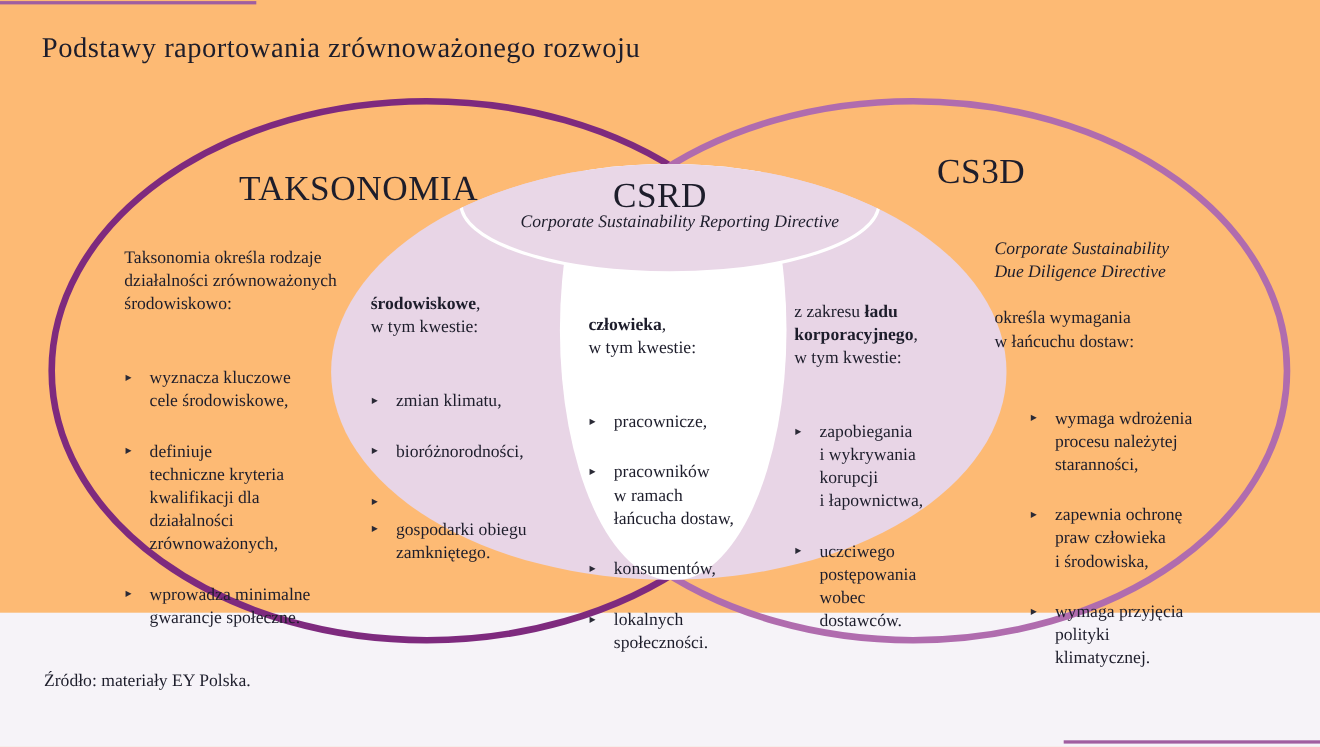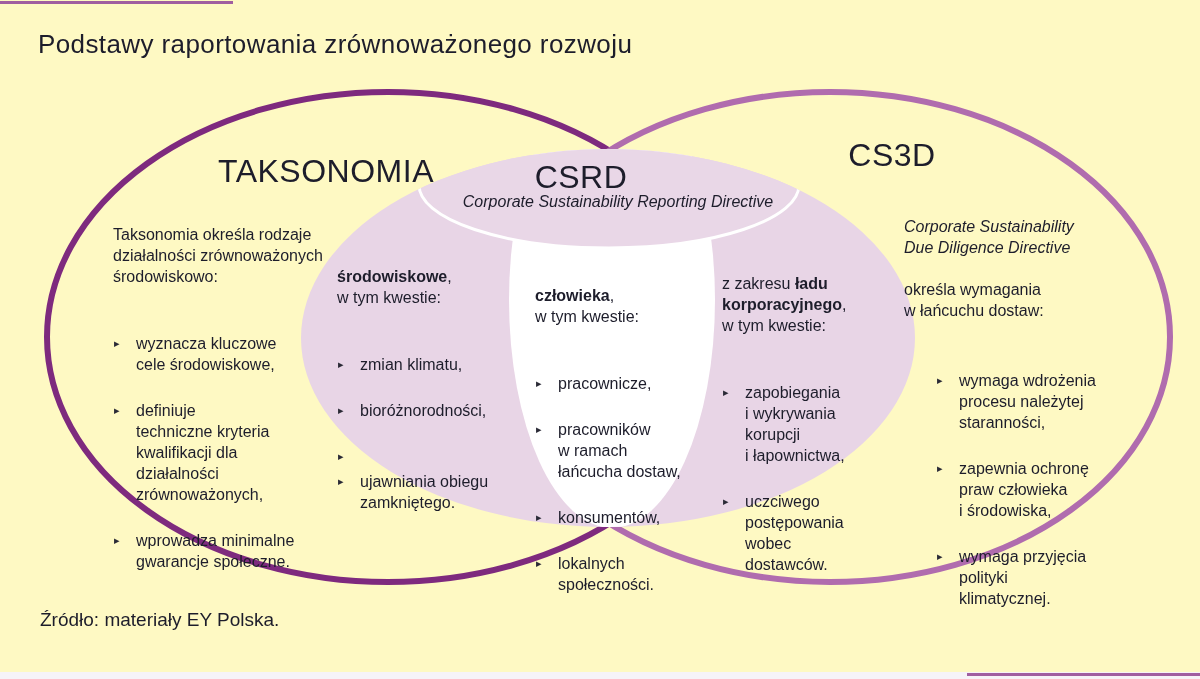--- a/index.html
+++ b/index.html
@@ -1,35 +1,35 @@
 <!DOCTYPE html>
 <html><head>
   <meta charset="utf-8">
   <style>
     html, body { margin: 0; padding: 0; }
     body { width: 1200px; height: 679px; overflow: hidden; background: #f6f3f8; }
     .canvas {
-      position: relative; width: 1200px; height: 672px; background: #fef9c3;
-      font-family: Liberation Sans, sans-serif; color: #1d1d2b;
+      position: relative; width: 1200px; height: 557px; background: #fdba74;
+      font-family: Liberation Serif, serif; color: #1d1d2b;
     }
     .accent-top { position: absolute; left: 0; top: 1px; width: 233px; height: 3px; background: #a05ea0; }
     .accent-bottom { position: absolute; left: 967px; top: 673px; width: 233px; height: 3px; background: #a05ea0; }
     .title {
       position: absolute; left: 38px; top: 28px; margin: 0;
       font-size: 26px; line-height: 32px; font-weight: normal; letter-spacing: 0.4px;
       white-space: nowrap;
     }
     svg.venn { position: absolute; left: 0; top: 0; }
     .heading {
       position: absolute; width: 300px; text-align: center;
       font-size: 32px; line-height: 36px; letter-spacing: 0.5px; white-space: nowrap;
     }
     .h-taks { left: 176px; top: 153px; }
     .h-cs3d { left: 742px; top: 137px; }
-    .h-csrd { left: 431px; top: 159px; }
+    .h-csrd { left: 450px; top: 159px; }
     .csrd-sub {
       position: absolute; left: 368px; width: 500px; text-align: center;
       font-size: 16px; line-height: 21px; white-space: nowrap;
     }
     .csrd-name { top: 191px; font-style: italic; }
     .csrd-desc { top: 212px; }
     .block {
       position: absolute; font-size: 16px; line-height: 21px; white-space: pre-line;
     }
     .block .intro { white-space: pre-line; }
@@ -41,21 +41,21 @@
       position: absolute; left: 1px; top: 0; font-size: 11px; line-height: 21px; color: #2a2a36;
     }
     .b-taks { left: 113px; top: 203px; width: 240px; }
     .b-env  { left: 337px; top: 245px; width: 180px; }
     .b-soc  { left: 535px; top: 264px; width: 175px; }
     .b-gov  { left: 722px; top: 252px; width: 170px; }
     .b-cs3d { left: 904px; top: 195px; width: 250px; }
     .b-cs3d ul { margin-left: 32px; }
     .b-cs3d ul li:first-child { margin-top: 7px; }
     .source {
-      position: absolute; left: 40px; top: 609px; font-size: 19px; line-height: 22px; white-space: nowrap;
+      position: absolute; left: 40px; top: 609px; font-size: 16px; line-height: 22px; white-space: nowrap;
     }
   </style>
 </head>
 <body>
 
 <div class="canvas">
 
   <div class="accent-top"></div>
 
   <h1 class="title">Podstawy raportowania zrównoważonego rozwoju</h1>
@@ -98,21 +98,21 @@
     </ul>
   </div>
 
   <div class="block b-env">
     <div class="intro"><span></span><b>środowiskowe</b><span>,
 w tym kwestie:</span></div>
     <ul>
       <li><span class="marker">▸</span><span>zmian klimatu,</span></li>
       <li><span class="marker">▸</span><span>bioróżnorodności,</span></li>
       <li><span class="marker">▸</span></li>
-      <li><span class="marker">▸</span><span>ujawniania obiegu
+      <li><span class="marker">▸</span><span>gospodarki obiegu
 zamkniętego.</span></li>
     </ul>
   </div>
 
   <div class="block b-soc">
     <div class="intro"><span></span><b>człowieka</b><span>,
 w tym kwestie:</span></div>
     <ul>
       <li><span class="marker">▸</span><span>pracownicze,</span></li>
       <li><span class="marker">▸</span><span>pracowników

